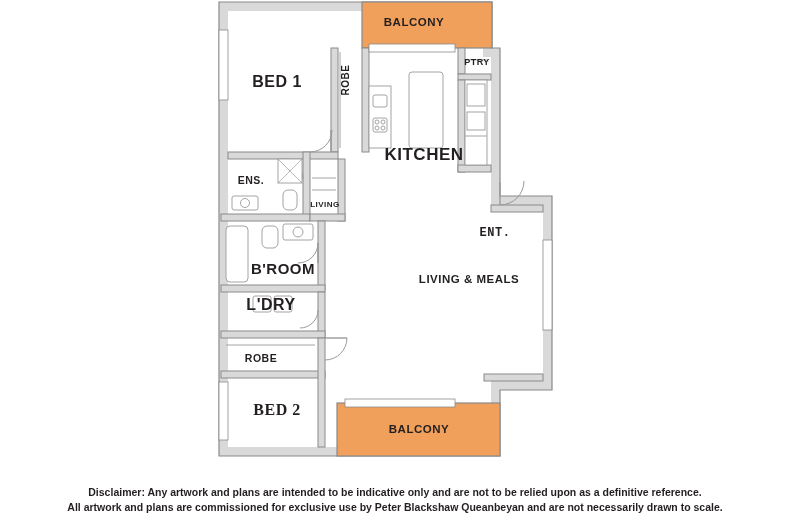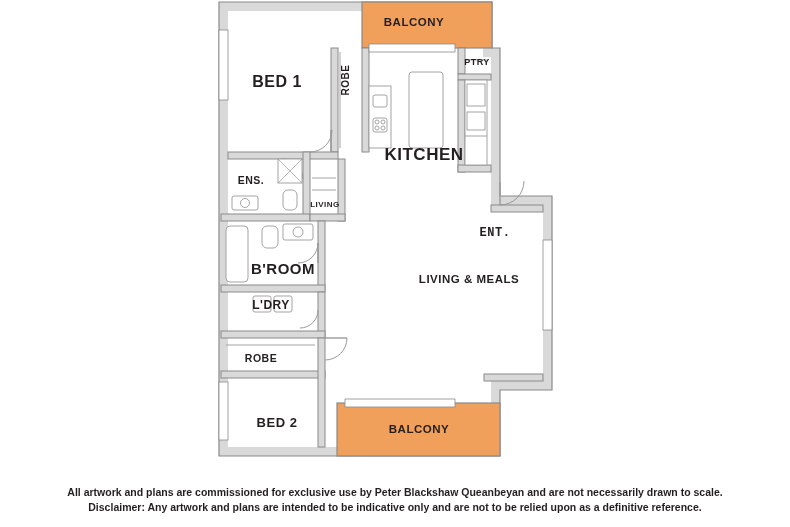--- a/index.html
+++ b/index.html
@@ -195,23 +195,23 @@
     <div class="room-label" style="left:414px; top:22px; transform:translate(-50%,-50%); font-size:11.5px;">BALCONY</div>
     <div class="room-label" style="left:277px; top:82px; transform:translate(-50%,-50%); font-size:16px;text-align:right;">BED 1</div>
     <div class="room-label" style="left:345px; top:80px; transform:translate(-50%,-50%) rotate(-90deg); font-size:10px;">ROBE</div>
     <div class="room-label" style="left:477px; top:62px; transform:translate(-50%,-50%); font-size:9px;">PTRY</div>
     <div class="room-label" style="left:424px; top:155px; transform:translate(-50%,-50%); font-size:17px;">KITCHEN</div>
     <div class="room-label" style="left:251px; top:180px; transform:translate(-50%,-50%); font-size:10.5px;text-align:center;">ENS.</div>
     <div class="room-label" style="left:325px; top:204px; transform:translate(-50%,-50%); font-size:8px;">LIVING</div>
     <div class="room-label" style="left:495px; top:233px; transform:translate(-50%,-50%); font-size:12px;font-family:Liberation Mono, monospace;">ENT.</div>
     <div class="room-label" style="left:283px; top:268px; transform:translate(-50%,-50%); font-size:15px;">B'ROOM</div>
     <div class="room-label" style="left:429px; top:279px; transform:translate(-50%,-50%); font-size:11.5px;margin-left:40px;">LIVING &amp; MEALS</div>
-    <div class="room-label" style="left:271px; top:305px; transform:translate(-50%,-50%); font-size:12px;">L'DRY</div>
+    <div class="room-label" style="left:271px; top:305px; transform:translate(-50%,-50%); font-size:16px;">L'DRY</div>
     <div class="room-label" style="left:261px; top:358px; transform:translate(-50%,-50%); font-size:10.5px;">ROBE</div>
-    <div class="room-label" style="left:277px; top:422px; transform:translate(-50%,-50%); font-size:13px;">BED 2</div>
+    <div class="room-label" style="left:277px; top:410px; transform:translate(-50%,-50%); font-size:16px;font-family:Liberation Serif, serif;">BED 2</div>
     <div class="room-label" style="left:419px; top:429px; transform:translate(-50%,-50%); font-size:11.5px;">BALCONY</div>
   </div>
 </div>
 
 <div class="disclaimer">
+  <div>Disclaimer: Any artwork and plans are intended to be indicative only and are not to be relied upon as a definitive reference.</div>
   <div>All artwork and plans are commissioned for exclusive use by Peter Blackshaw Queanbeyan and are not necessarily drawn to scale.</div>
-  <div>Disclaimer: Any artwork and plans are intended to be indicative only and are not to be relied upon as a definitive reference.</div>
 </div>
 
 </body></html>

